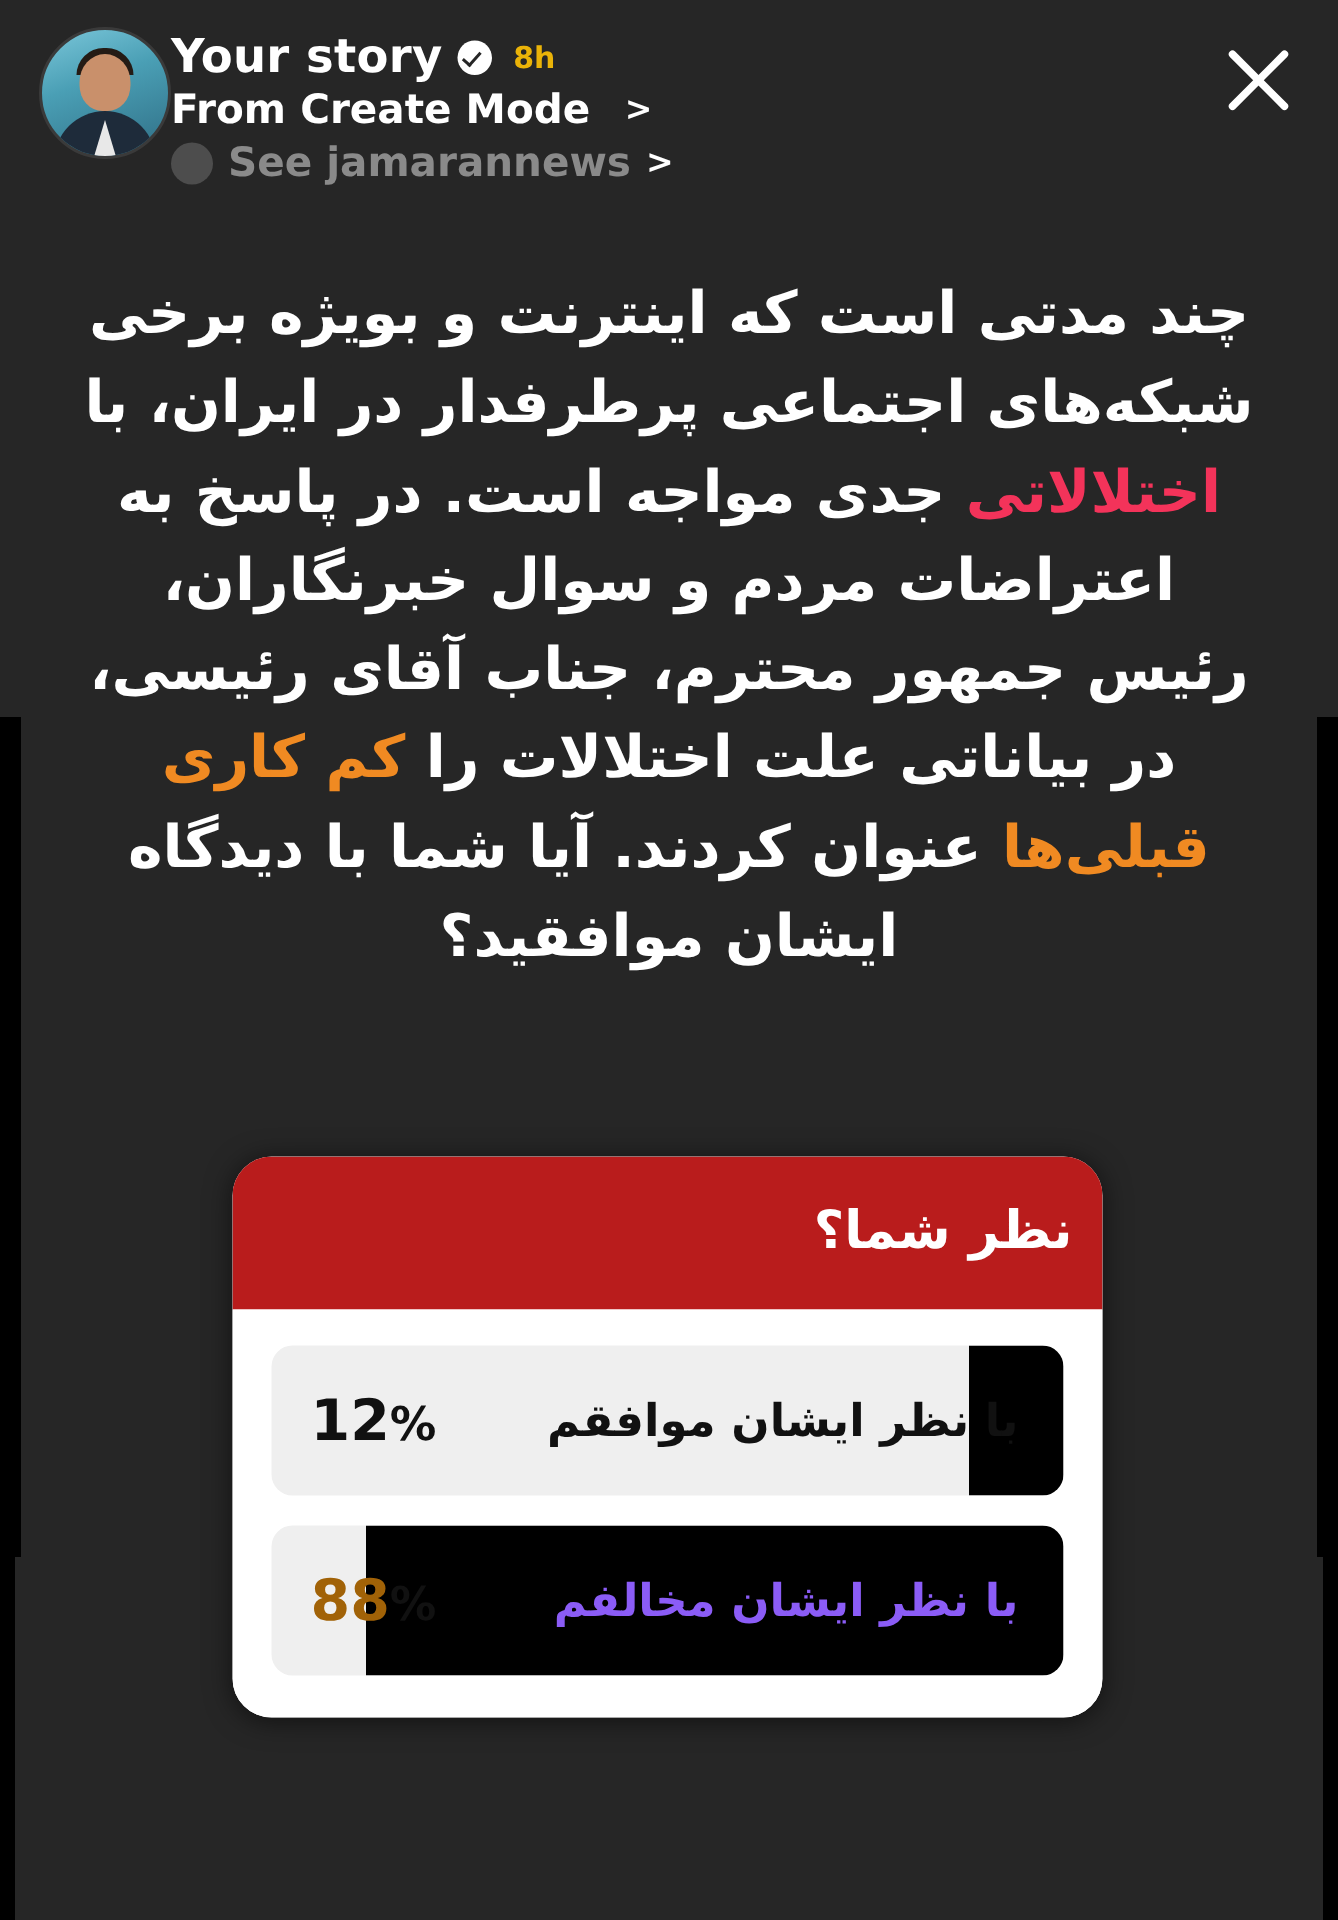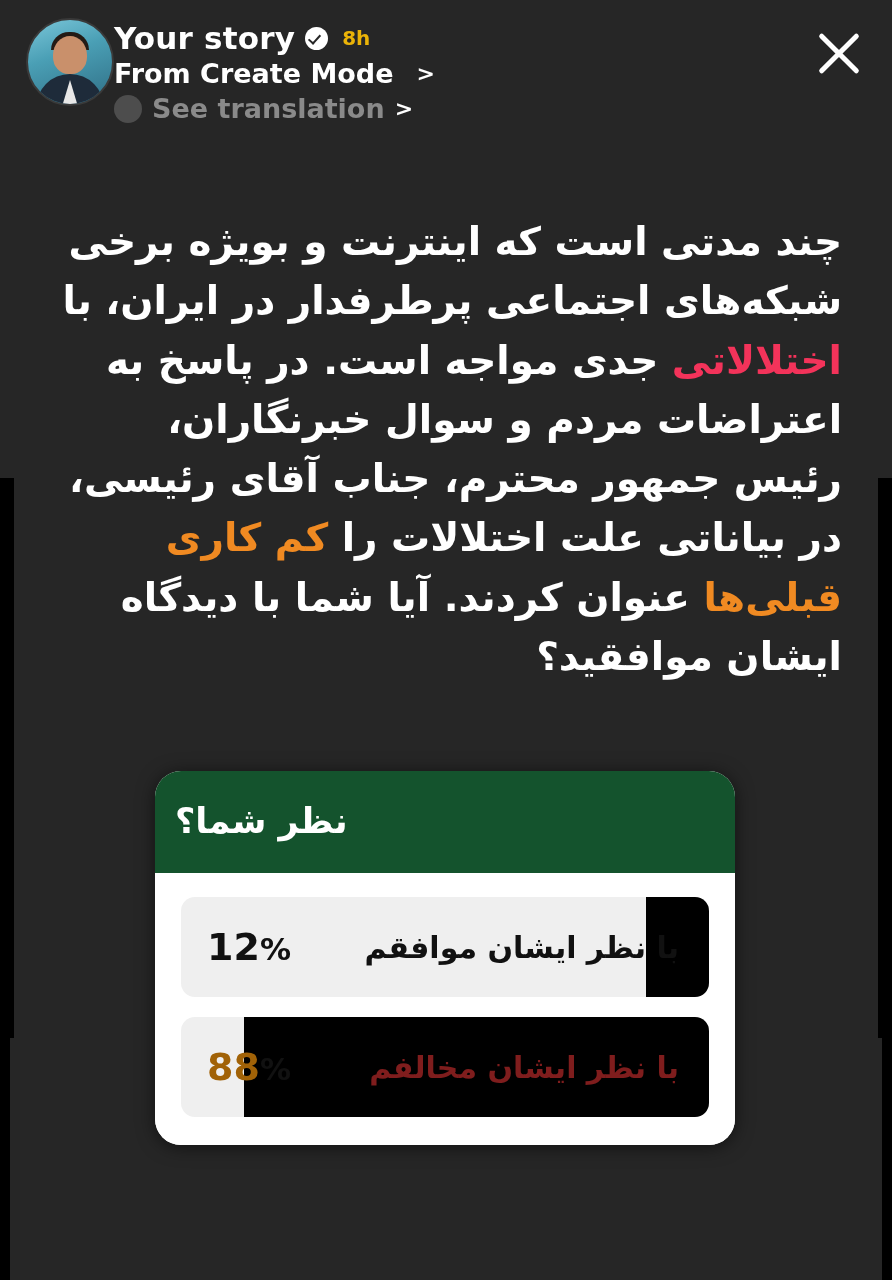--- a/index.html
+++ b/index.html
@@ -223,23 +223,24 @@
     width: 892px;
     text-align: center;
     color: #f3335a;
     font-size: 33px;
     font-weight: bold;
     direction: ltr;
   }
 
   .body-text {
     position: absolute;
-    top: 212px;
+    top: 180px;
     left: 50px;
     width: 792px;
+    text-align: center;
     direction: rtl;
     color: #ffffff;
     font-size: 39px;
     font-weight: bold;
     line-height: 1.52;
     letter-spacing: .2px;
   }
   .hl-red { color: #f3335a; }
   .hl-orange { color: #f08a22; }
 
@@ -248,23 +249,23 @@
     position: absolute;
     left: 155px;
     top: 771px;
     width: 580px;
     border-radius: 26px;
     overflow: hidden;
     background: #ffffff;
     box-shadow: 0 2px 18px rgba(0,0,0,.55);
   }
   .poll-question {
-    background: #14532d;
+    background: #b91c1c;
     color: #ffffff;
-    text-align: left;
+    text-align: right;
     direction: rtl;
     font-size: 35px;
     font-weight: bold;
     padding: 30px 20px 32px;
   }
   .poll-options {
     background: #ffffff;
     padding: 24px 26px 28px;
   }
   .poll-option {
@@ -289,21 +290,21 @@
   .opt-label {
     position: relative;
     z-index: 2;
     color: #111111;
     font-size: 30px;
     font-weight: bold;
     padding-right: 30px;
     flex: 1 1 auto;
     text-align: right;
   }
-  .opt-label.on-fill { color: #7f1d1d; }
+  .opt-label.on-fill { color: #8b5cf6; }
   .opt-pct {
     position: relative;
     z-index: 2;
     padding-left: 26px;
     font-size: 31px;
     font-weight: bold;
     color: #111111;
     direction: ltr;
     white-space: nowrap;
   }
@@ -333,21 +334,21 @@
         <span class="story-title">Your story</span>
         <span class="verified"></span>
         <span class="timestamp">8h</span>
       </div>
       <div class="line2">
         <span>From Create Mode</span>
         <span class="chev">&gt;</span>
       </div>
       <div class="line3">
         <span class="globe"></span>
-        <span>See translation</span>
+        <span>See jamarannews</span>
         <span class="chev">&gt;</span>
       </div>
     </div>
 
     <div class="close-btn"></div>
   </div>
 
 
   <div class="body-text">
     <span>چند مدتی است که اینترنت و بویژه برخی شبکه‌های اجتماعی پرطرفدار در ایران، با </span><span class="hl-red">اختلالاتی</span><span> جدی مواجه است. در پاسخ به اعتراضات مردم و سوال خبرنگاران، رئیس جمهور محترم، جناب آقای رئیسی، در بیاناتی علت اختلالات را </span><span class="hl-orange">کم کاری قبلی‌ها</span><span> عنوان کردند. آیا شما با دیدگاه ایشان موافقید؟</span>

